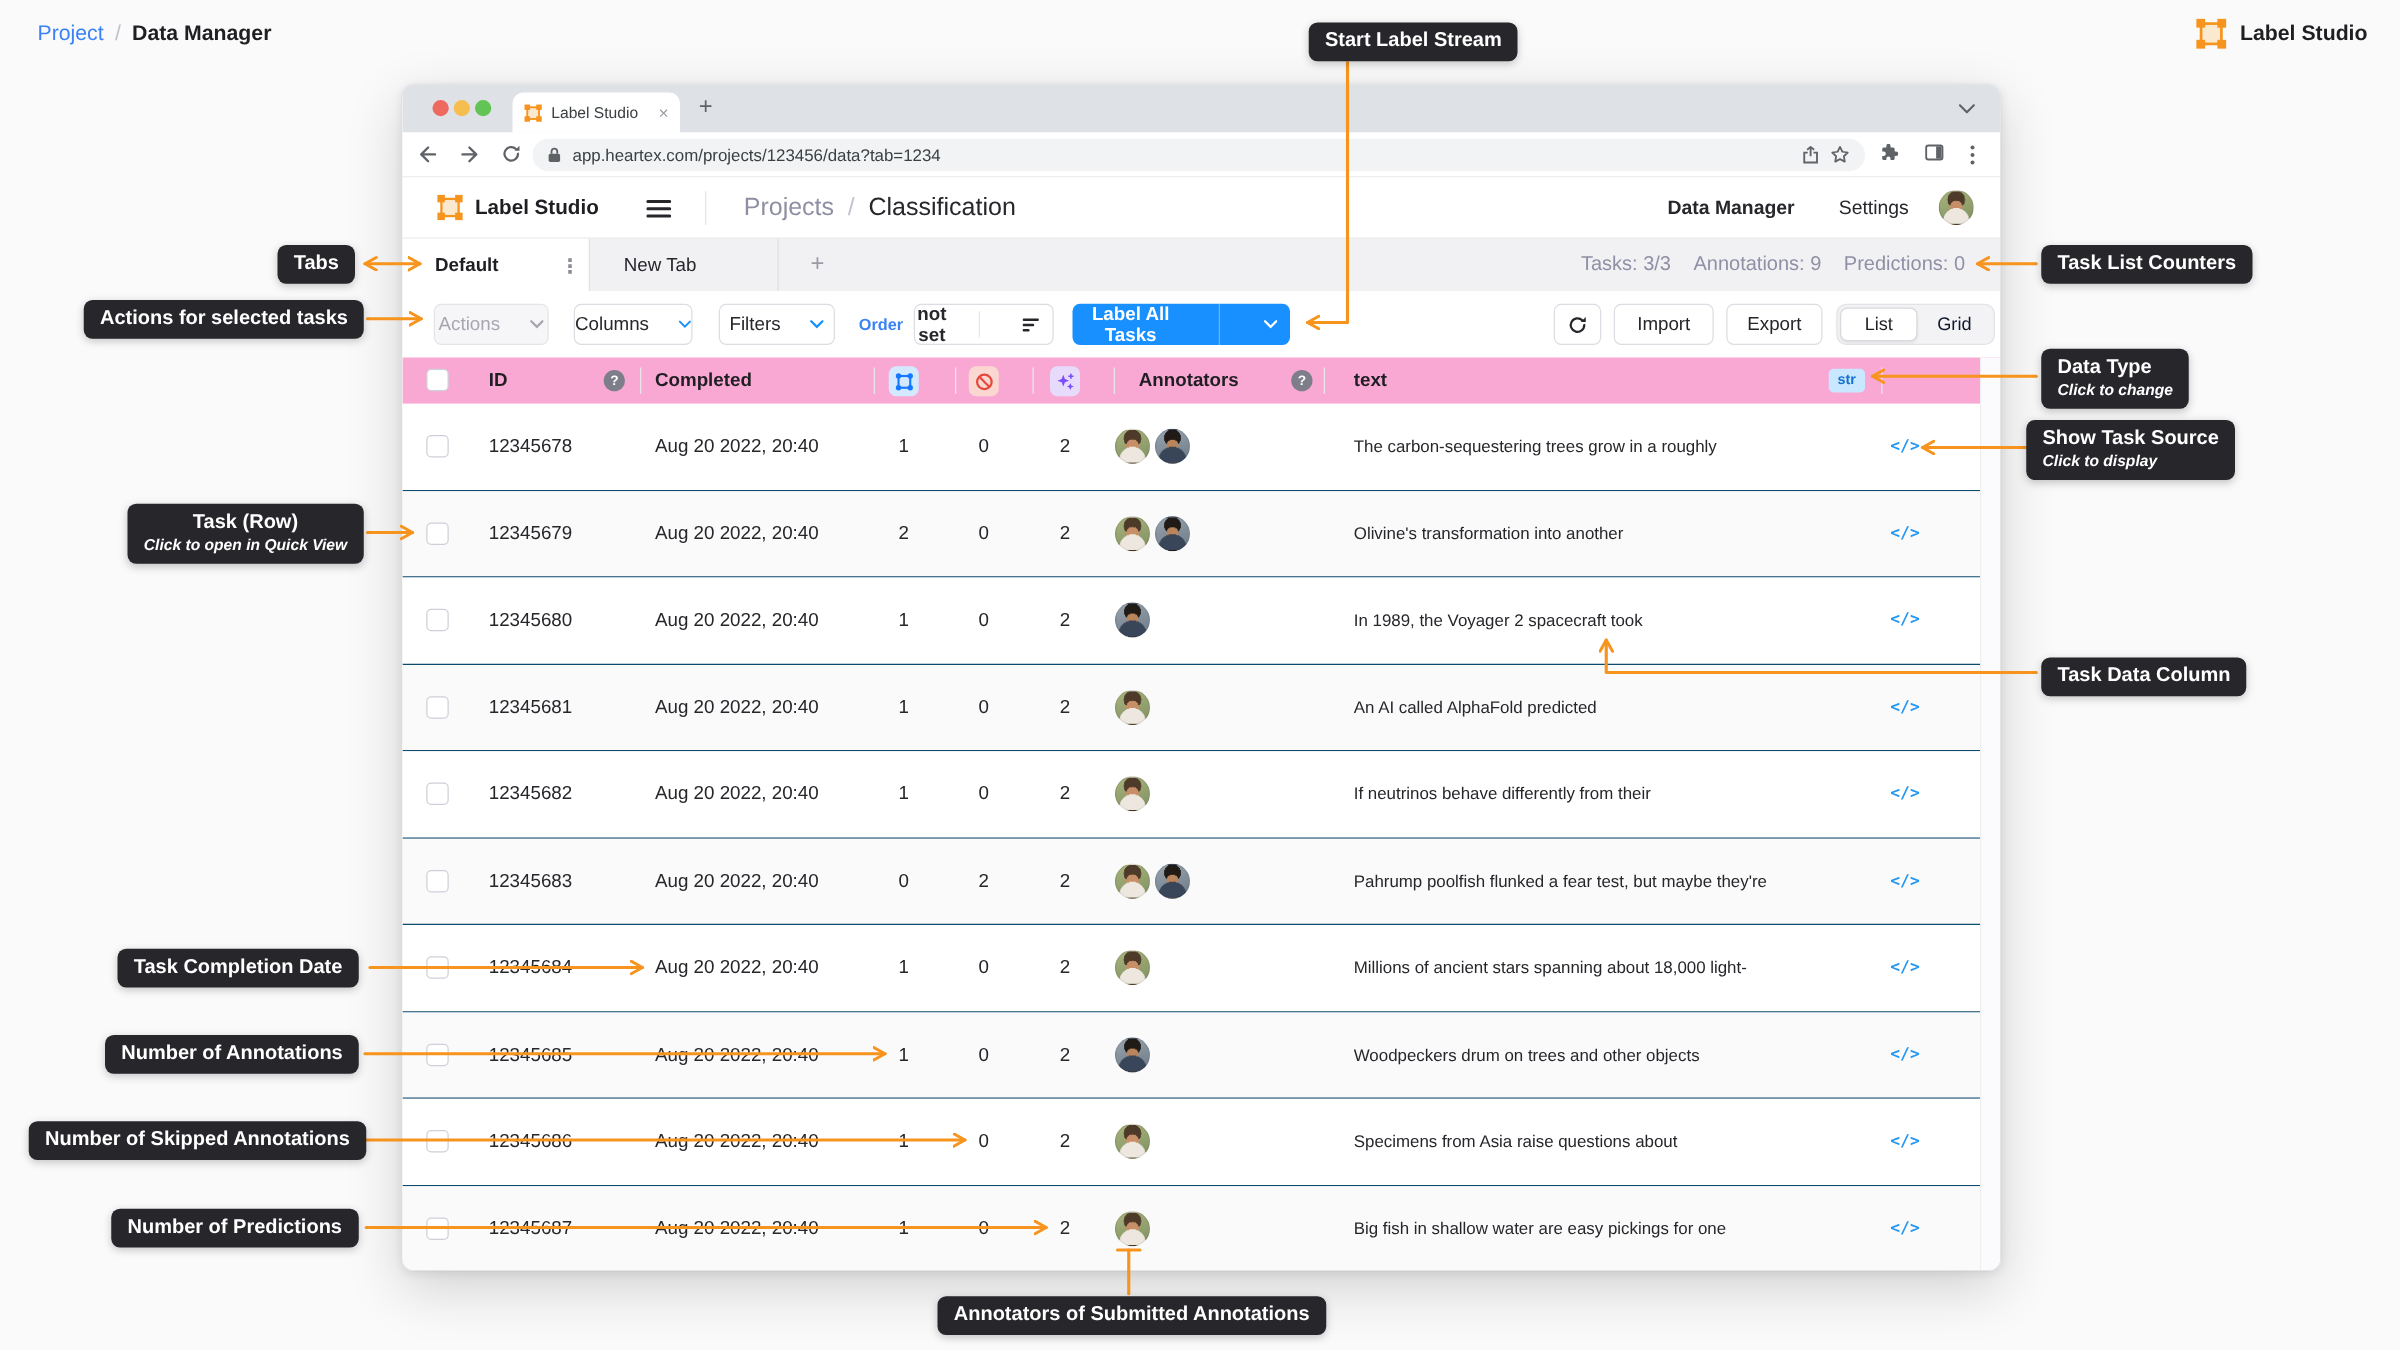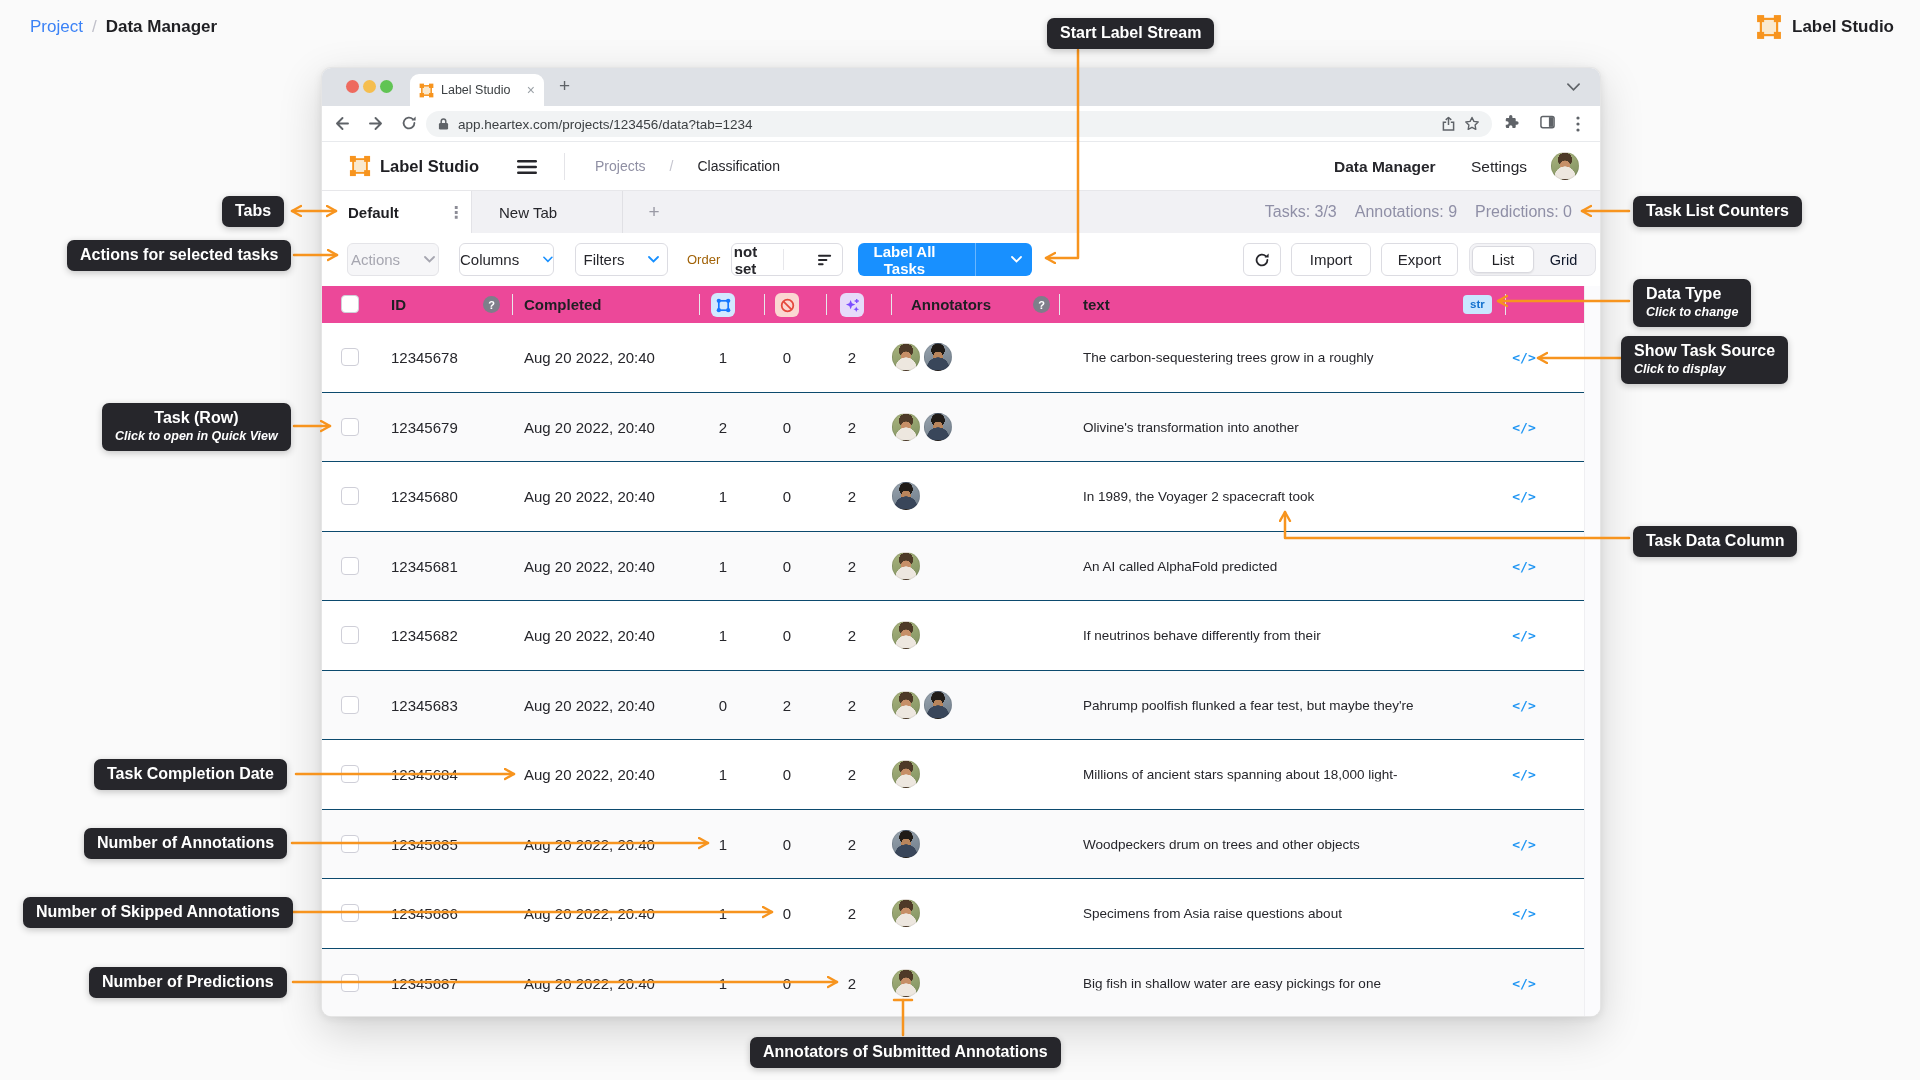--- a/index.html
+++ b/index.html
@@ -34,21 +34,21 @@
   .url-pill{position:absolute;left:104px;top:5px;width:1066px;height:26px;background:#F1F3F4;border-radius:13px;display:flex;align-items:center;padding:0 12px;gap:9px}
   .url-text{font-size:13.5px;color:#3C4043;flex:1;white-space:nowrap;overflow:hidden}
   .ic-puzzle{left:1182px}.ic-panel{left:1218px}.ic-kebab{left:1254px;top:10px}
 
   
   .app-header{position:absolute;left:0;top:74px;width:100%;height:49px;background:#fff;border-bottom:1px solid #E7E7EA}
   .ah-logo{position:absolute;left:27px;top:13px}
   .ah-brand{position:absolute;left:58px;top:0;line-height:49px;font-size:16.5px;font-weight:700;color:#1F1F23}
   .ah-burger{position:absolute;left:195px;top:17px;cursor:pointer}
   .ah-div{position:absolute;left:242px;top:11px;width:1px;height:27px;background:#E4E4E8}
-  .ah-bc{position:absolute;left:273px;top:0;line-height:49px;font-size:14px;display:flex;gap:24px}
+  .ah-bc{position:absolute;left:273px;top:0;line-height:49px;font-size:20px;display:flex;gap:11px}
   .ah-bc .root{color:#8F8FA3}
   .ah-bc .sep{color:#C4C4CE}
   .ah-bc .cur{color:#26262B;font-weight:500}
   .ah-nav-dm{position:absolute;left:1012px;top:0;line-height:49px;font-size:15.5px;font-weight:600;color:#26262B;cursor:pointer}
   .ah-nav-settings{position:absolute;left:1149px;top:0;line-height:49px;font-size:15.5px;font-weight:500;color:#26262B;cursor:pointer}
   .ah-avatar{position:absolute;left:1229px;top:10px}
 
   .app-tabs{position:absolute;left:0;top:123px;width:100%;height:42px;background:#F1F1F4}
   .tab-default{position:absolute;left:0;top:0;width:150px;height:42px;background:#fff;border-right:1px solid #E3E3E7;display:flex;align-items:center;padding-left:26px;cursor:pointer}
   .tab-default .lbl{font-size:15px;font-weight:600;color:#1F1F23}
@@ -56,38 +56,38 @@
   .tab-new{position:absolute;left:150px;top:0;width:151px;height:42px;display:flex;align-items:center;padding-left:27px;font-size:15px;font-weight:500;color:#26262B;border-right:1px solid #E0E0E4;cursor:pointer}
   .tab-add{position:absolute;left:301px;top:0;width:62px;height:42px;display:flex;align-items:center;justify-content:center;font-size:19px;color:#9A9AA5;cursor:pointer}
   .counters{position:absolute;right:28px;top:0;height:42px;display:flex;align-items:center;gap:18px;color:#8F8FA6;font-size:16px;font-weight:500}
 
   .toolbar{position:absolute;left:0;top:165px;width:100%;height:53px;background:#fff}
   .btn{position:absolute;top:10px;height:33px;border-radius:6px;display:flex;align-items:center;justify-content:center;font-size:15px;gap:24px;cursor:pointer}
   .btn.light{background:#fff;border:1px solid #DCDCE2;color:#26262B;font-weight:500}
   .btn-actions{left:25px;width:92px;background:#F6F6F8;border:1px solid #E4E4E8;color:#A6A6B0;font-weight:500}
   .btn-columns{left:137px;width:95px}
   .btn-filters{left:253px;width:93px}
-  .order-label{position:absolute;left:365px;top:0;height:53px;line-height:53px;font-size:13px;font-weight:400;color:#a16207}
+  .order-label{position:absolute;left:365px;top:0;height:53px;line-height:53px;font-size:13px;font-weight:700;color:#3b82f6}
   .order-ctl{left:409px;width:112px;padding:0;justify-content:flex-start}
   .order-ctl .val{flex:1;text-align:center;font-weight:600}
   .order-ctl .sep{width:1px;height:21px;background:#E7E7EB}
   .order-ctl .sort{width:34px;display:flex;justify-content:center}
   .btn-label-all{left:536px;width:174px;background:#1890FF;color:#fff;font-weight:600;border:none;padding:0;justify-content:flex-start}
   .btn-label-all .txt{flex:1;text-align:center}
   .btn-label-all .sep{width:1px;height:33px;background:rgba(255,255,255,.35)}
   .btn-label-all .chv{width:32px;display:flex;justify-content:center}
   .btn-refresh{left:921px;width:38px}
   .btn-import{left:969px;width:80px}
   .btn-export{left:1059px;width:77px}
   .segmented{position:absolute;left:1147px;top:10px;width:127px;height:33px;background:#F3F3F6;border:1px solid #E2E2E7;border-radius:8px;display:flex;align-items:center;padding:2px}
   .seg-list{width:62px;height:27px;background:#fff;border:1px solid #D9D9DF;border-radius:6px;display:flex;align-items:center;justify-content:center;font-weight:400;font-size:14.5px;color:#1F1F23;box-shadow:0 1px 2px rgba(0,0,0,.07);cursor:pointer}
   .seg-grid{flex:1;text-align:center;color:#0f172a;font-size:14.5px;font-weight:500;cursor:pointer}
 
   
-  .thead{position:absolute;left:0;top:218px;width:100%;height:37px;background:#ec4899;font-size:15px;font-weight:700;color:#1F1F23}
+  .thead{position:absolute;left:0;top:218px;width:100%;height:37px;background:#f9a8d4;font-size:15px;font-weight:700;color:#1F1F23}
   .thead .hlbl{position:absolute;top:0;line-height:37px}
   .th-id{left:69px}.th-completed{left:202px}.th-annotators{left:589px}
   .th-text{left:761px;font-weight:600}
   .qicon{width:17px;height:17px;border-radius:50%;background:#7E7E8A;color:#fff;font-size:11px;font-weight:700;display:flex;align-items:center;justify-content:center;cursor:pointer}
   .th-q1{position:absolute;left:161px;top:10px}
   .th-q2{position:absolute;left:711px;top:10px}
   .th-div{position:absolute;top:8px;width:1px;height:21px;background:#E7E7EB}
   .col-icon{position:absolute;top:7px;width:24px;height:24px;border-radius:6px;display:flex;align-items:center;justify-content:center;cursor:pointer}
   .ci-bbox{left:389px;background:#D3E9FF}
   .ci-skip{left:453px;background:#FBD7D2}

